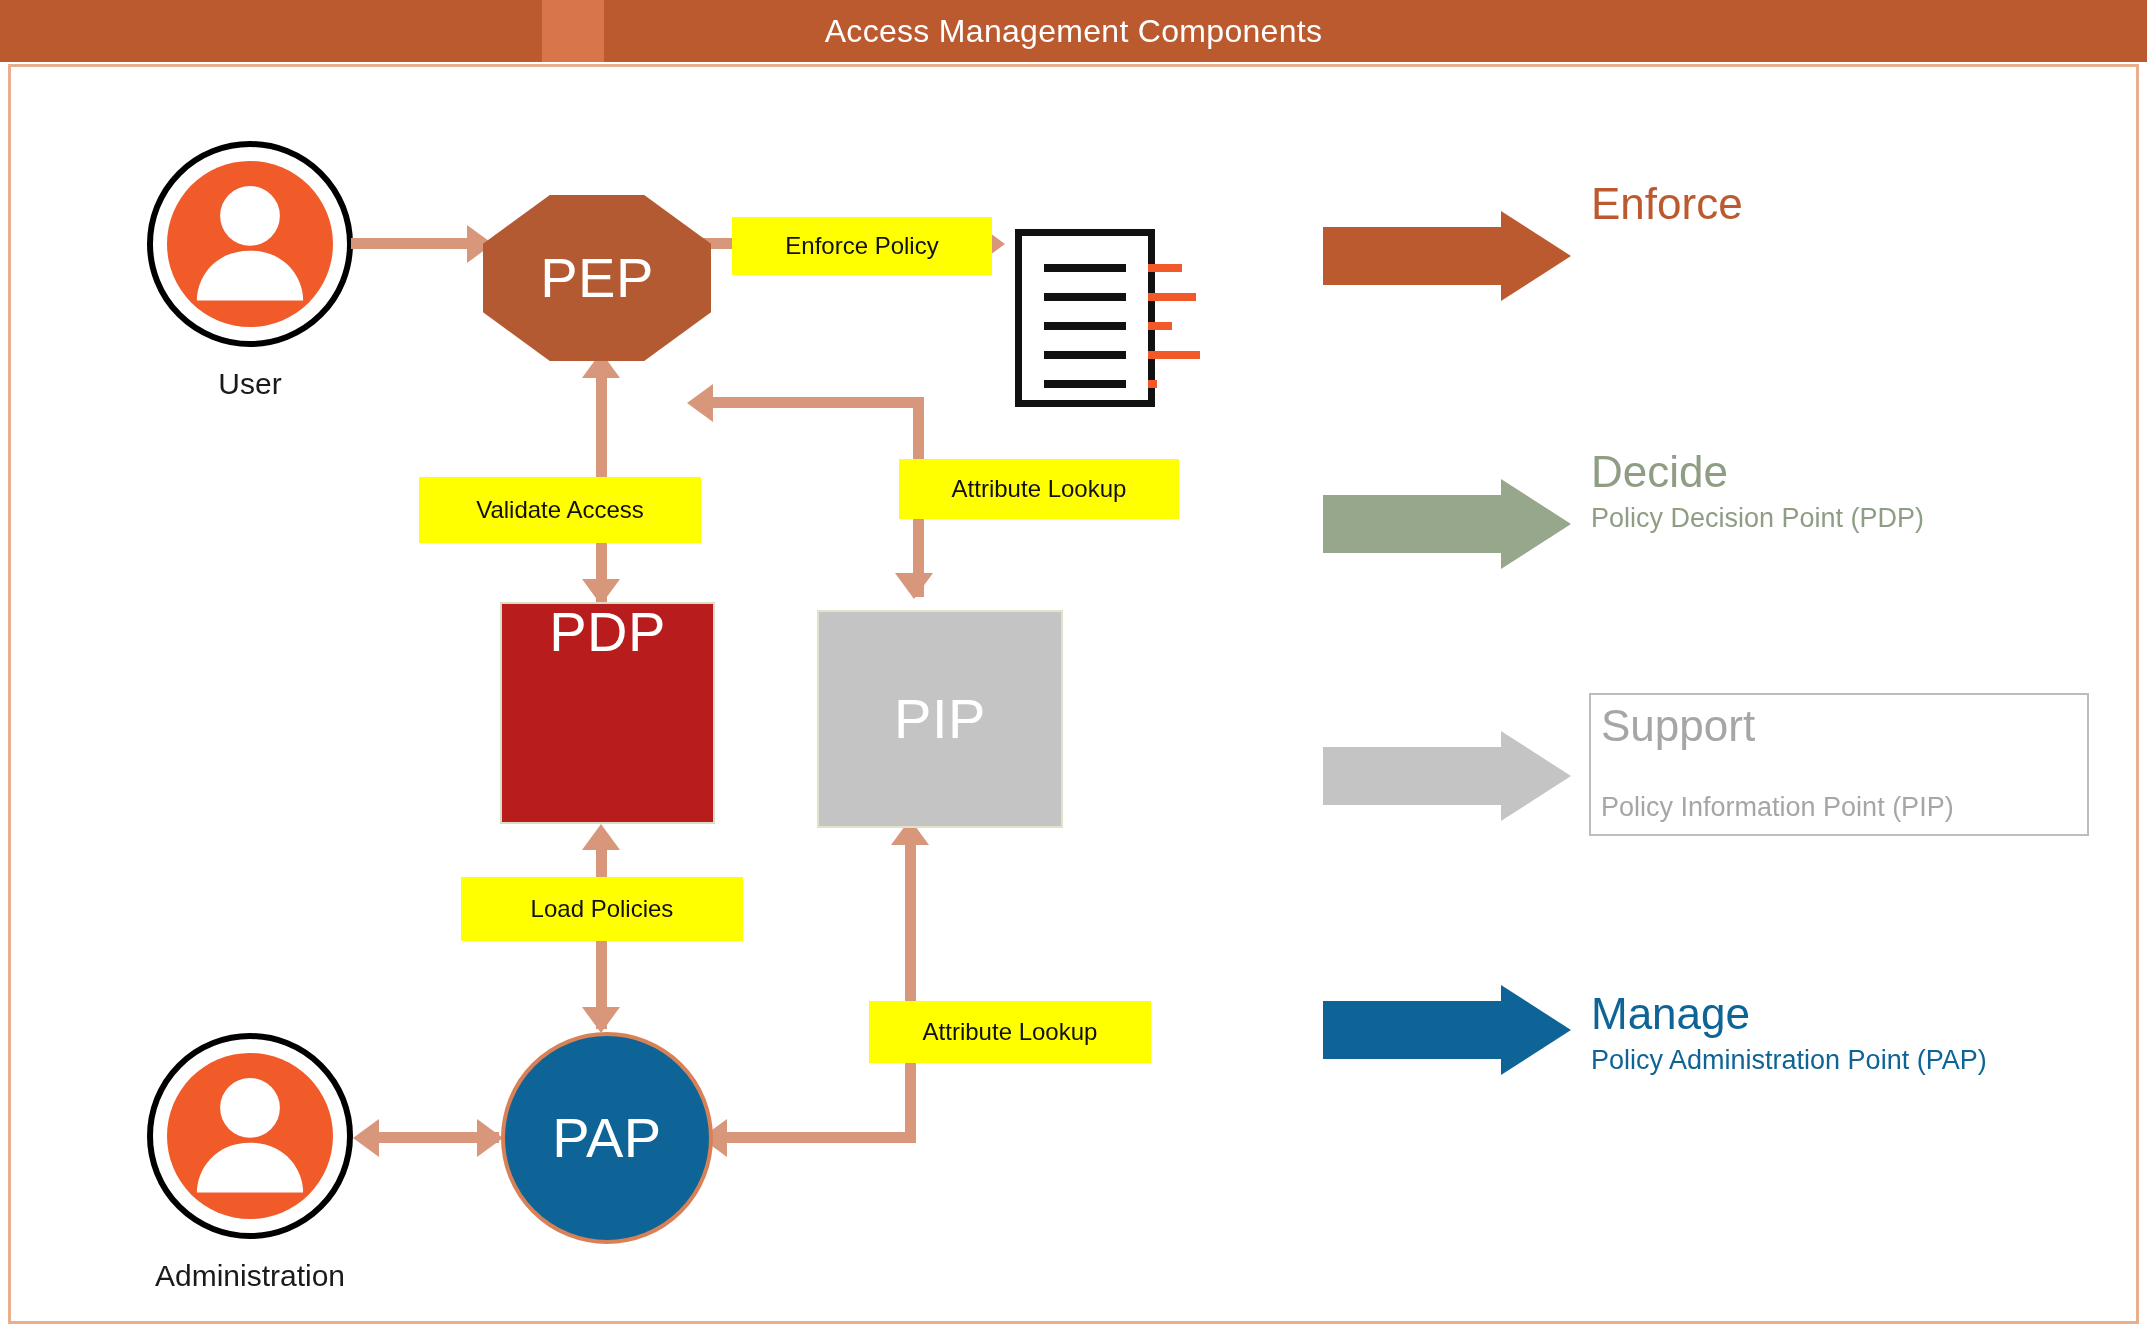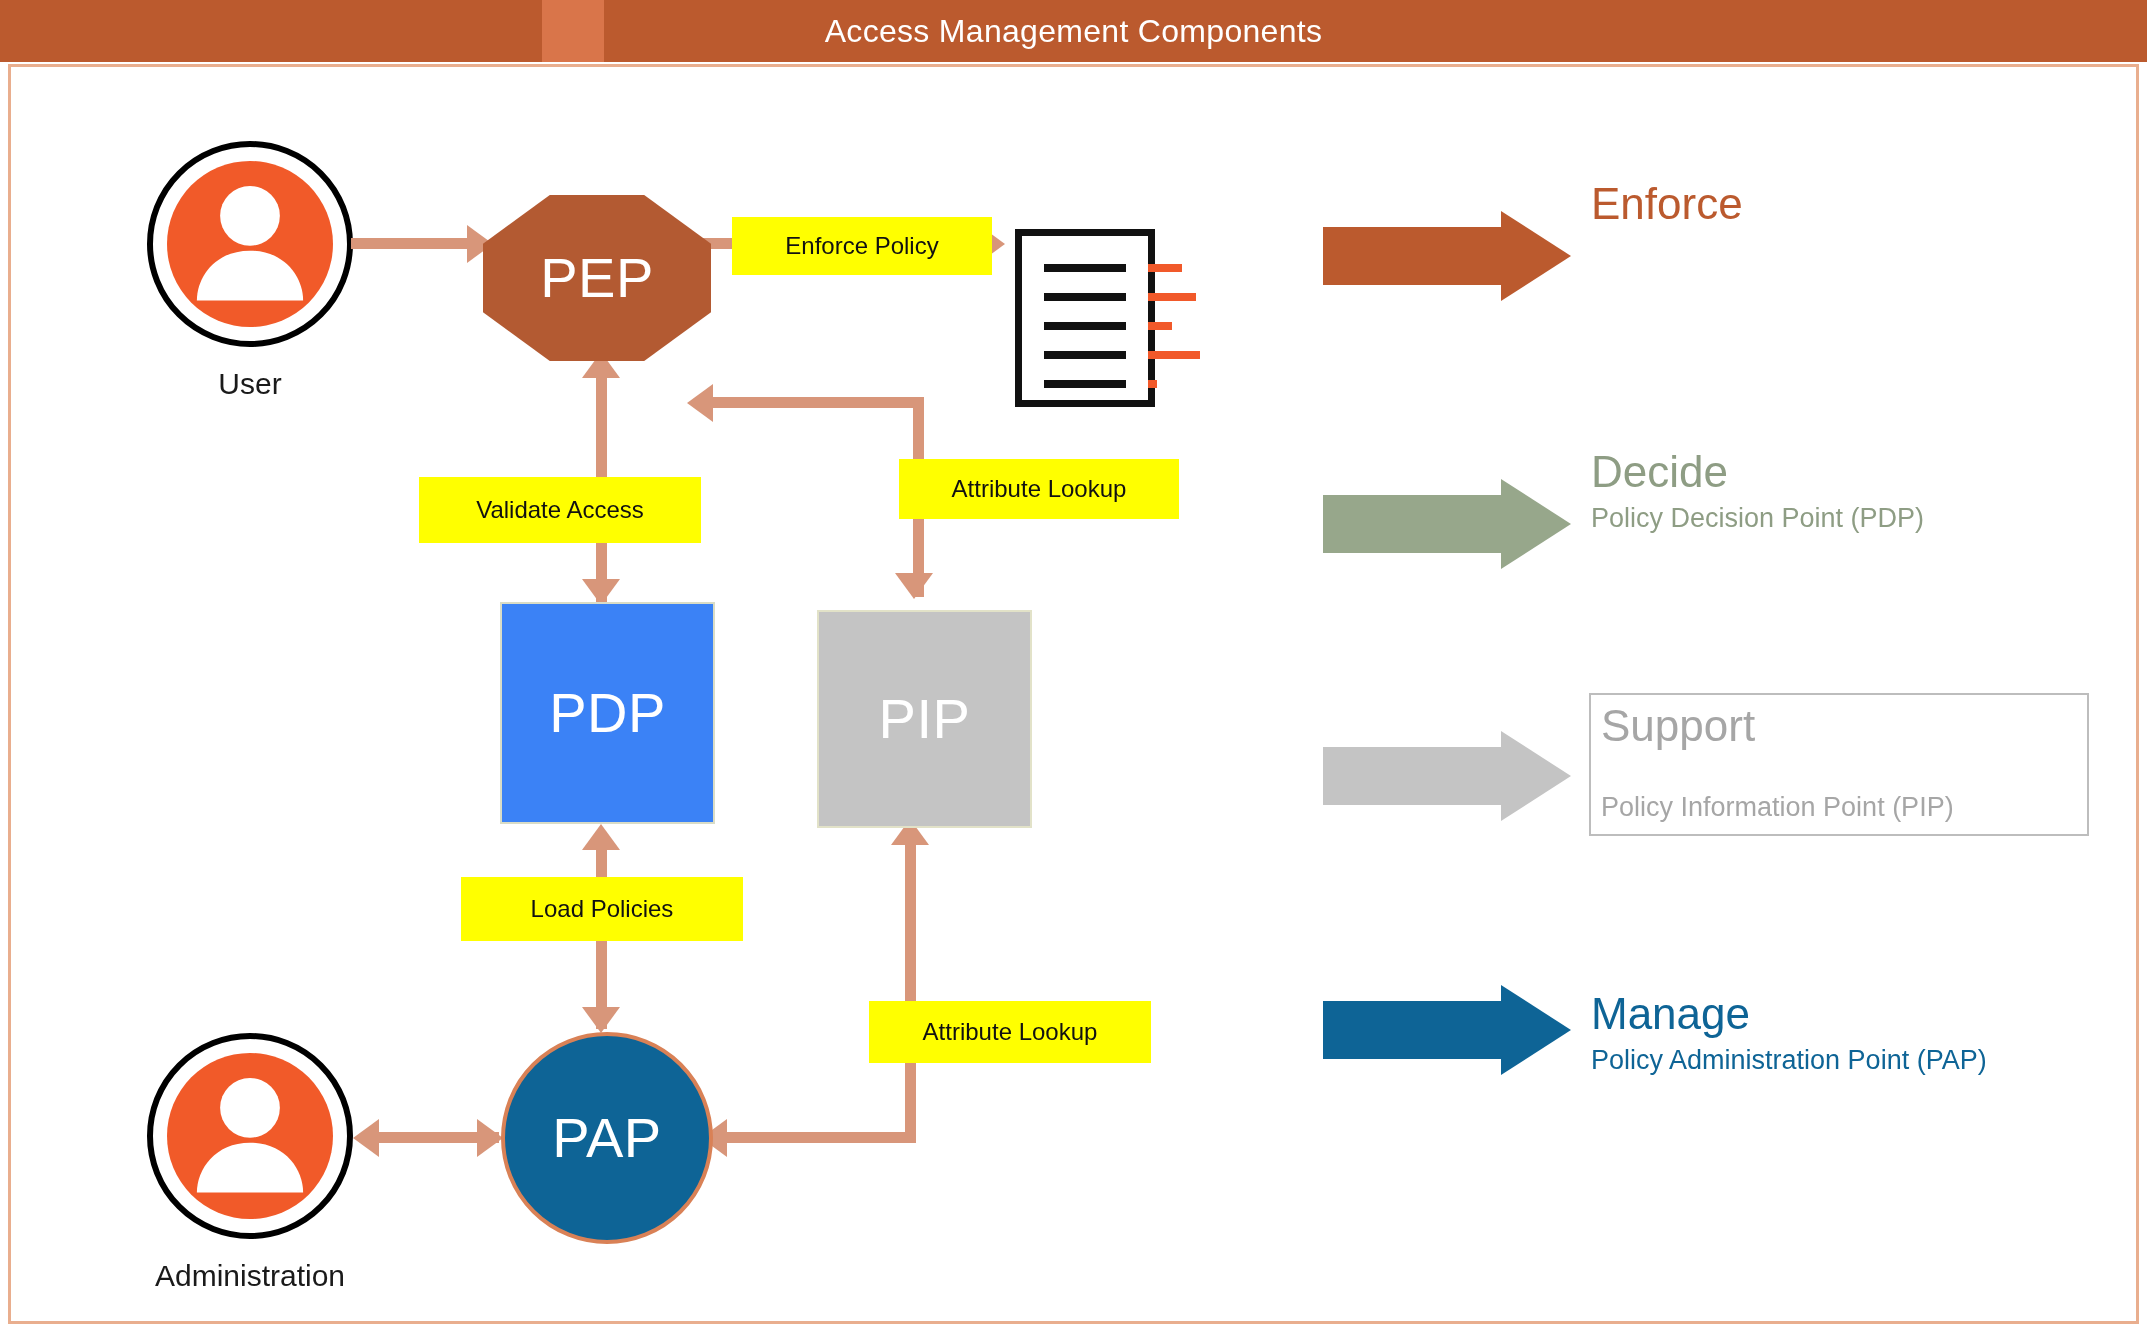--- a/index.html
+++ b/index.html
@@ -46,25 +46,25 @@
   }
   
   #pep-oct{
     position:absolute;left:472px;top:128px;width:228px;height:166px;
     background:#B35A32;
     clip-path:polygon(29.3% 0%,70.7% 0%,100% 29.3%,100% 70.7%,70.7% 100%,29.3% 100%,0% 70.7%,0% 29.3%);
     display:flex;align-items:center;justify-content:center;
   }
   #pdp-box{
     position:absolute;left:489px;top:535px;width:215px;height:222px;
-    background:#3b82f6;border:2px solid #D9DCC6;box-sizing:border-box;
-    display:flex;align-items:center;justify-content:center;
+    background:#b91c1c;border:2px solid #D9DCC6;box-sizing:border-box;
+    display:flex;justify-content:center;
   }
   #pip-box{
-    position:absolute;left:806px;top:543px;width:215px;height:218px;
+    position:absolute;left:806px;top:543px;width:246px;height:218px;
     background:#C4C4C4;border:2px solid #E2E2C8;box-sizing:border-box;
     display:flex;align-items:center;justify-content:center;
   }
   #pap-circle{
     position:absolute;left:490px;top:965px;width:212px;height:212px;
     background:#0E6496;border:4px solid #D98156;border-radius:50%;
     box-sizing:border-box;display:flex;align-items:center;justify-content:center;
   }
   .node-label{
     color:#ffffff;font-size:56px;font-family:"Liberation Sans", sans-serif;

